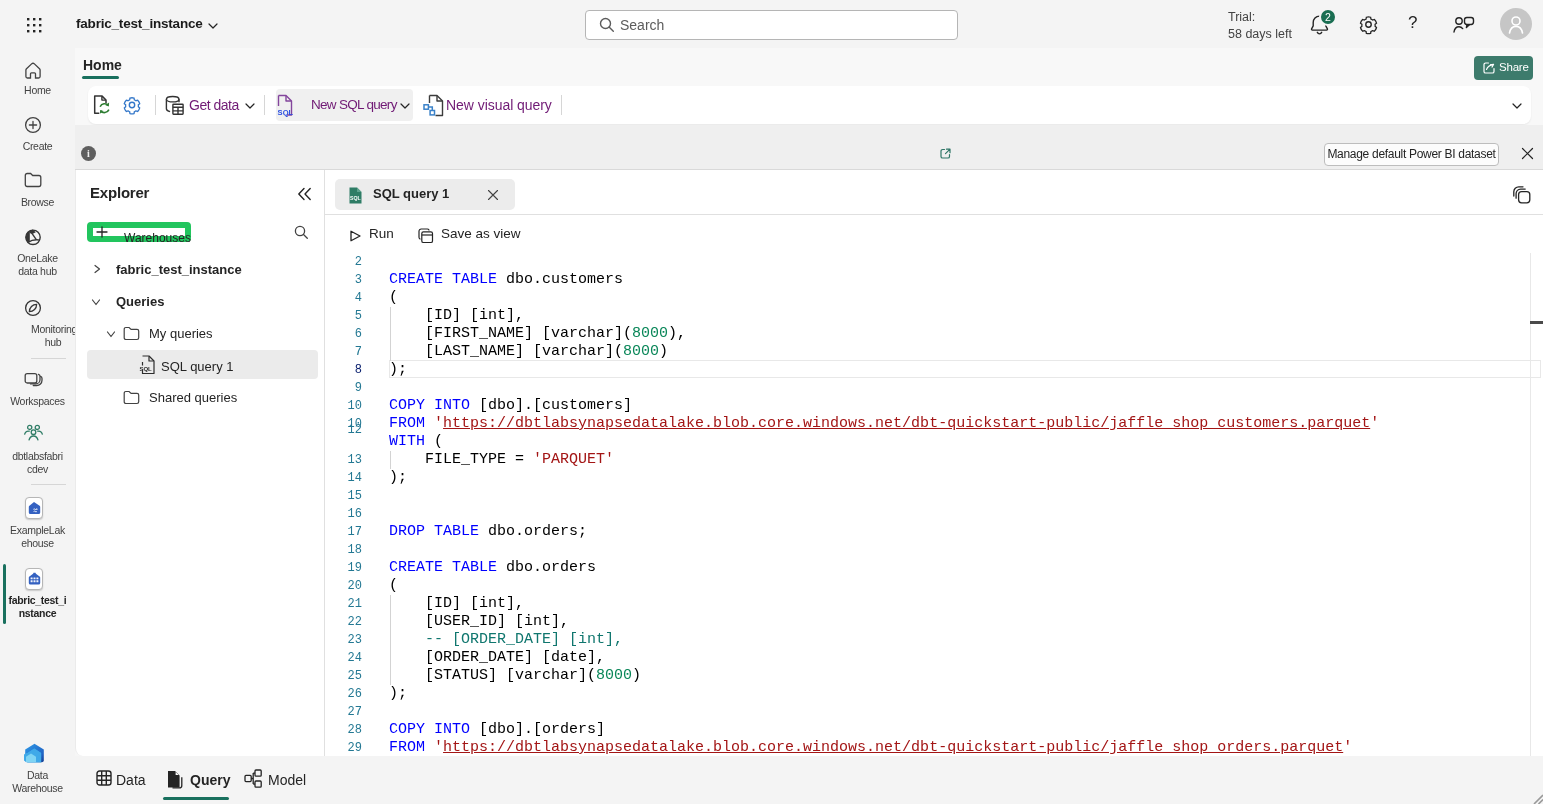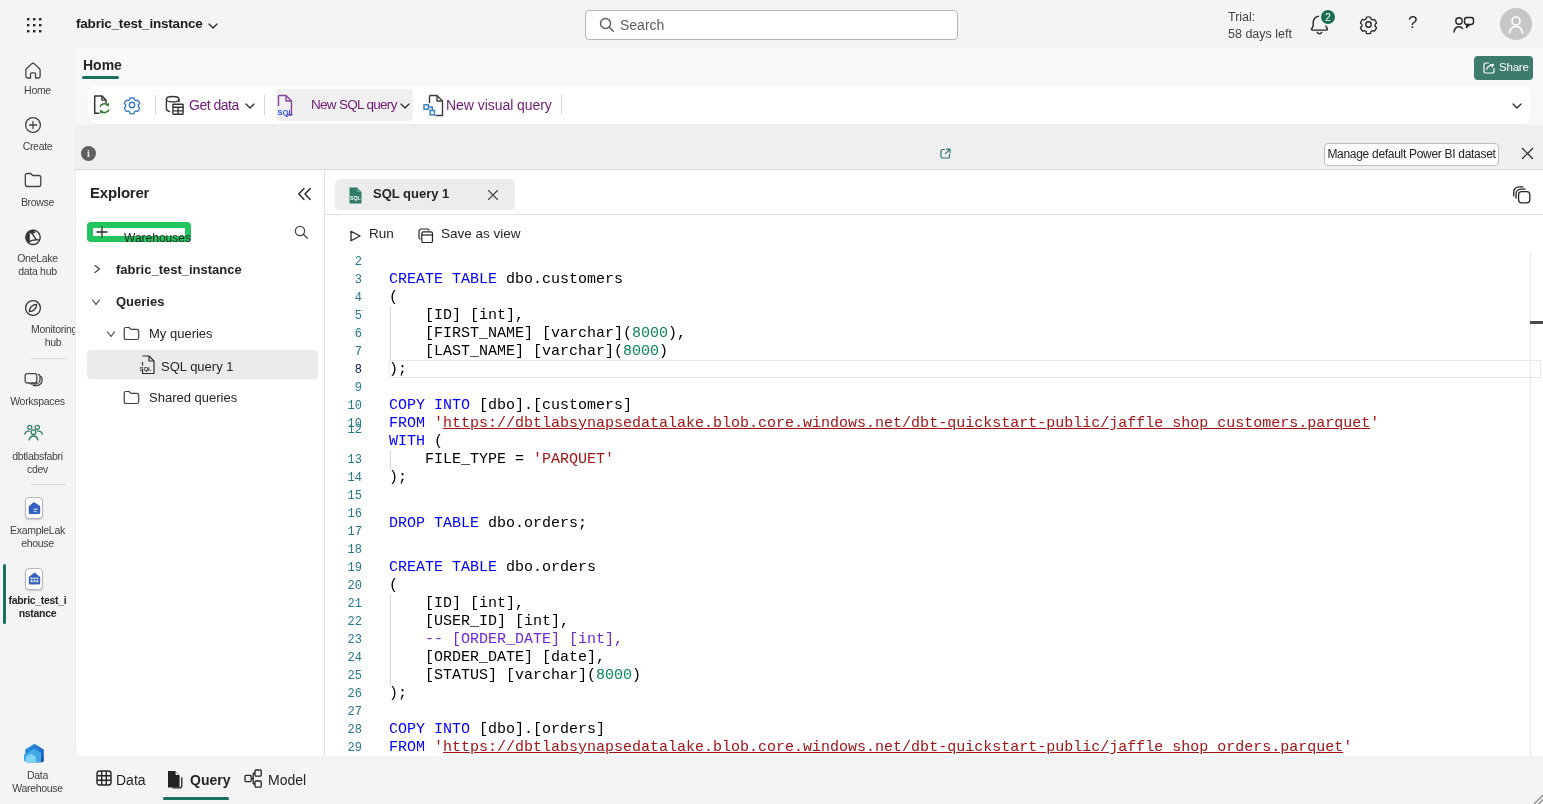--- a/index.html
+++ b/index.html
@@ -45,21 +45,21 @@
   .runtxt { position:absolute; top:215px; height:38px; line-height:38px; font-size:13.5px; color:#242424; }
   
   #editor { left:325px; top:253px; width:1218px; height:503px; background:#fff; overflow:hidden; }
   #curline { left:64px; top:107px; width:1152px; height:18px; border:1px solid #e8e8e8; }
   .ln { position:absolute; width:37px; text-align:right; color:#237893; font-family:"Liberation Mono",monospace; font-size:12px; line-height:18px;}
   .code { position:absolute; left:64px; color:#000; font-family:"Liberation Mono",monospace; font-size:15px; line-height:18px; white-space:pre; }
   .kw { color:#0000ff; }
   .num { color:#098658; }
   .str { color:#a31515; }
   .lnk { color:#a31515; text-decoration:underline; }
-  .cmt { color:#6d28d9;text-align:right; }
+  .cmt { color:#0f766e;text-align:right; }
   .guide { position:absolute; width:1px; background:#d3d3d3; }
   
   #bottombar { left:75px; top:756px; width:1468px; height:48px; background:#f4f4f4; }
   .bbtxt { position:absolute; top:758px; height:42px; line-height:44px; font-size:14px; color:#242424; }
   #queryunderline { left:163px; top:797px; width:66px; height:3px; background:#19705e; border-radius:2px; }
   
   #rail { left:0; top:48px; width:75px; height:756px; background:#f4f4f4; }
   .navlbl { position:absolute; width:75px; text-align:center; font-size:10.5px; color:#424242; line-height:13px; letter-spacing:-0.3px; }
   .navdiv { position:absolute; left:31px; width:35px; height:1px; background:#d6d6d6; }
   #selbar { left:3px; top:564px; width:3px; height:60px; background:#19705e; border-radius:2px; }
@@ -384,21 +384,21 @@
     <div class="code" style="top:162px;"><span class="kw">FROM</span> <span class="str">'</span><span class="lnk">https://dbtlabsynapsedatalake.blob.core.windows.net/dbt-quickstart-public/jaffle_shop_customers.parquet</span><span class="str">'</span></div>
     <div class="ln" style="top:168px;">12</div>
     <div class="code" style="top:180px;"><span class="kw">WITH</span> (</div>
     <div class="ln" style="top:198px;">13</div>
     <div class="code" style="top:198px;">    FILE_TYPE = <span class="str">'PARQUET'</span></div>
     <div class="ln" style="top:216px;">14</div>
     <div class="code" style="top:216px;">);</div>
     <div class="ln" style="top:234px;">15</div>
     <div class="ln" style="top:252px;">16</div>
     <div class="ln" style="top:270px;">17</div>
-    <div class="code" style="top:262px;"><span class="kw">DROP</span> <span class="kw">TABLE</span> dbo.orders;</div>
+    <div class="code" style="top:270px;"><span class="kw">DROP</span> <span class="kw">TABLE</span> dbo.orders;</div>
     <div class="ln" style="top:288px;">18</div>
     <div class="ln" style="top:306px;">19</div>
     <div class="code" style="top:306px;"><span class="kw">CREATE</span> <span class="kw">TABLE</span> dbo.orders</div>
     <div class="ln" style="top:324px;">20</div>
     <div class="code" style="top:324px;">(</div>
     <div class="ln" style="top:342px;">21</div>
     <div class="code" style="top:342px;">    [ID] [int],</div>
     <div class="ln" style="top:360px;">22</div>
     <div class="code" style="top:360px;">    [USER_ID] [int],</div>
     <div class="ln" style="top:378px;">23</div>

